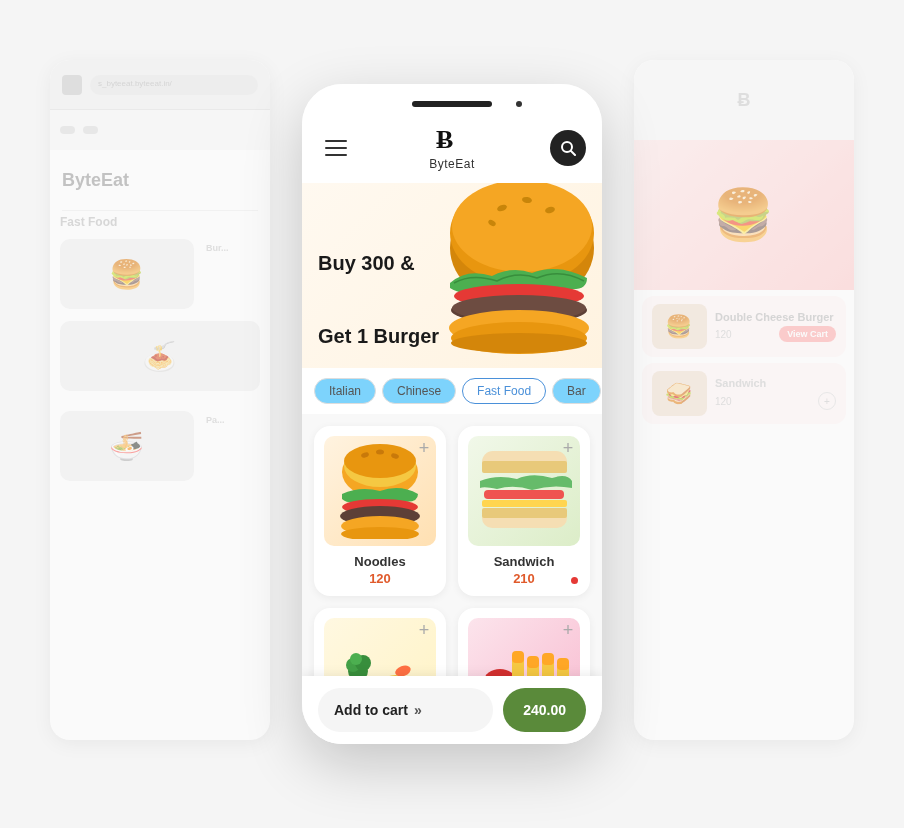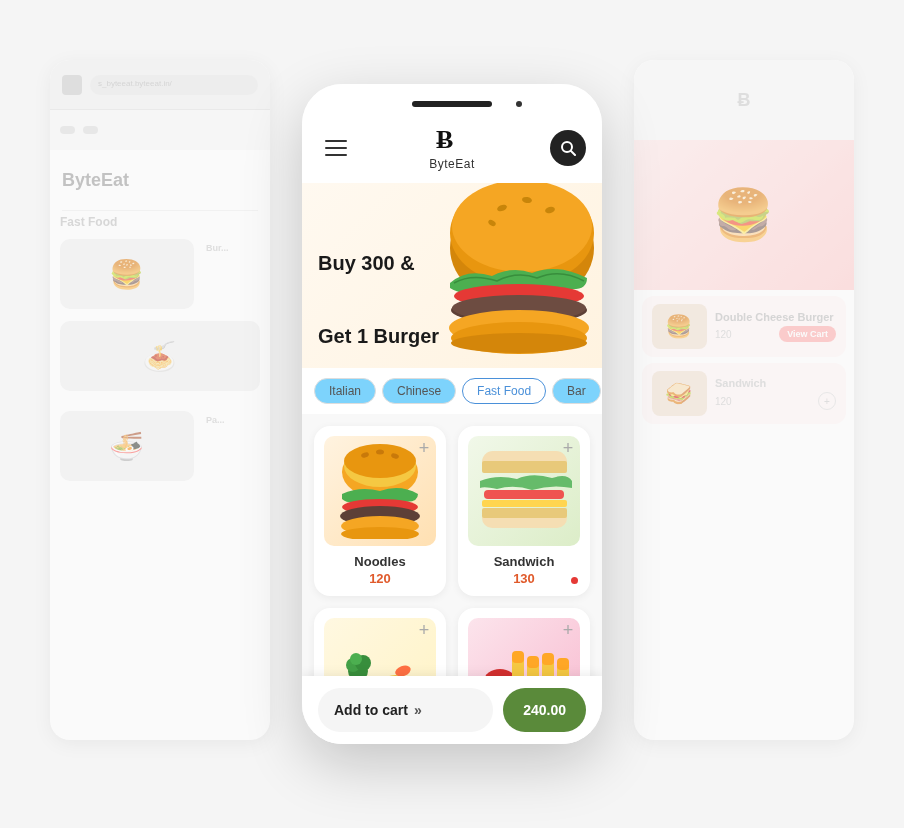--- a/index.html
+++ b/index.html
@@ -700,21 +700,21 @@
 
             <rect x="12" y="44" width="80" height="9" rx="4" fill="#ef5350"></rect>
 
             <rect x="10" y="54" width="85" height="7" rx="2" fill="#ffd54f"></rect>
 
             <rect x="10" y="62" width="85" height="20" rx="10" fill="#f5deb3"></rect>
             <rect x="10" y="62" width="85" height="10" rx="2" fill="#e8c97a"></rect>
           </svg>
         </div>
         <div class="food-card-name">Sandwich</div>
-        <div class="food-card-price">130</div>
+        <div class="food-card-price">210</div>
         <div class="food-card-dot"></div>
       </div>
 
       <div class="food-card">
         <div class="food-card-add">+</div>
         <div class="food-card-img noodles-bg">
           <svg width="105" height="100" viewBox="0 0 105 100">
 
             <ellipse cx="52" cy="75" rx="45" ry="18" fill="#e0e0e0"></ellipse>
             <ellipse cx="52" cy="72" rx="43" ry="16" fill="#f5f5f5"></ellipse>

